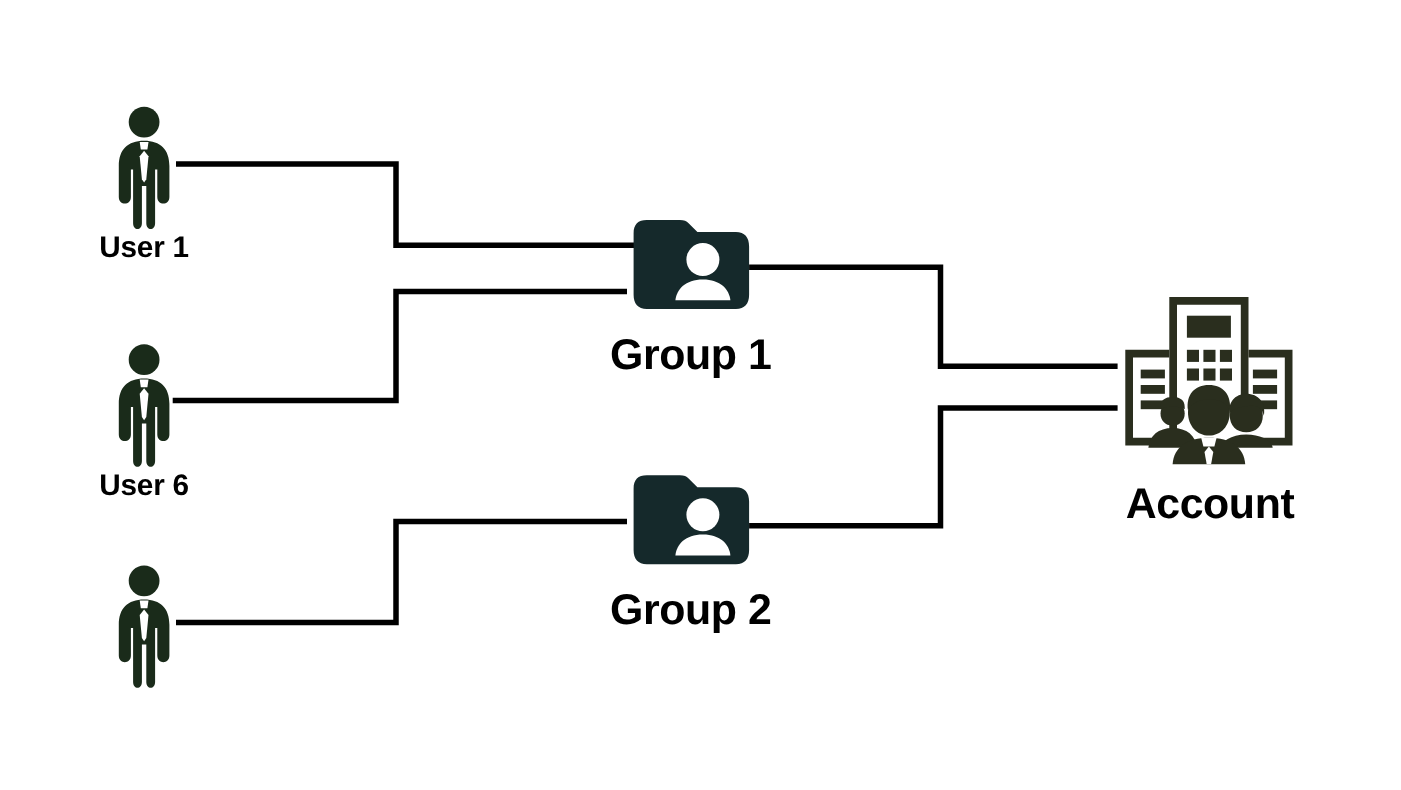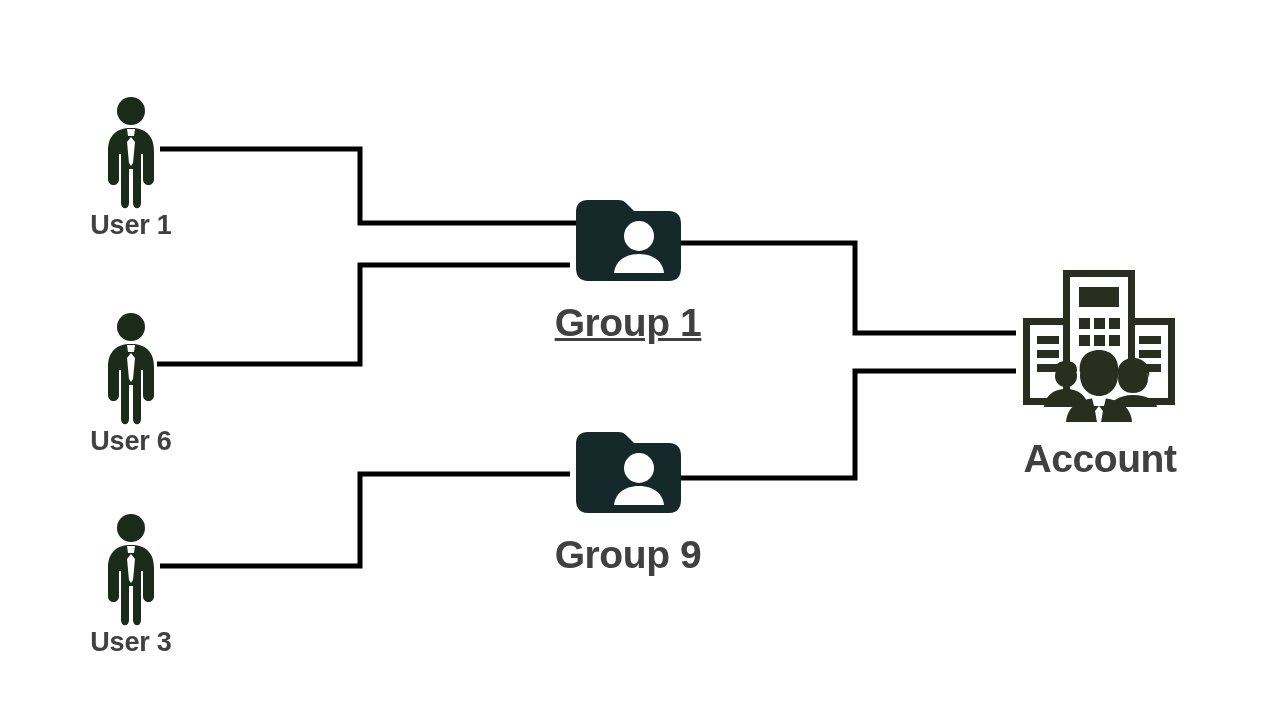--- a/index.html
+++ b/index.html
@@ -19,37 +19,37 @@
     position: absolute;
     left: 0;
     top: 0;
     width: 1274px;
     height: 718px;
   }
   .node-label {
     position: absolute;
     font-family: "Liberation Sans", sans-serif;
     font-weight: bold;
-    color: #404040;
+    color: #000000;
     white-space: nowrap;
     text-align: center;
     line-height: 1;
   }
   .label-user {
     font-size: 27px;
     letter-spacing: -0.2px;
   }
   .label-big {
     font-size: 39px;
     letter-spacing: -0.4px;
   }
   .lbl-user1 { left: 0px;   top: 212px; width: 262px; }
   .lbl-user2 { left: 0px;   top: 428px; width: 262px; }
   .lbl-user3 { left: 0px;   top: 629px; width: 262px; }
-  .lbl-group1 { left: 428px; top: 303px; width: 400px; text-decoration: underline; }
+  .lbl-group1 { left: 428px; top: 303px; width: 400px; }
   .lbl-group2 { left: 428px; top: 535px; width: 400px; }
   .lbl-account { left: 900px; top: 439px; width: 400px; }
 </style>
 </head>
 <body>
 
 <div id="canvas">
 
   <svg id="diagram-svg" viewBox="0 0 1274 718" xmlns="http://www.w3.org/2000/svg">
 
@@ -203,20 +203,19 @@
         <path d="M 57 103 C 55 89, 63 80, 76 80 C 89 80, 97 89, 95 104 C 92 96, 86 93, 76 93 C 68 93, 61 96, 57 103 Z"></path>
         <path d="M 76 128 C 56 128, 44 137, 43 152 L 109 152 C 108 137, 96 128, 76 128 Z"></path>
         <path d="M 69 128 L 83 128 L 81 136 L 71 136 Z" fill="#ffffff"></path>
         <path d="M 76 136 L 80 141 L 78 152 L 74 152 L 72 141 Z" fill="#ffffff"></path>
       </g>
     </g>
   </svg>
 
   <div class="node-label label-user lbl-user1">User 1</div>
   <div class="node-label label-user lbl-user2">User 6</div>
-  <div class="node-label label-user lbl-user3">User 3</div>
 
   <div class="node-label label-big lbl-group1">Group 1</div>
-  <div class="node-label label-big lbl-group2">Group 9</div>
+  <div class="node-label label-big lbl-group2">Group 2</div>
 
   <div class="node-label label-big lbl-account">Account</div>
 
 </div>
 
 </body></html>

